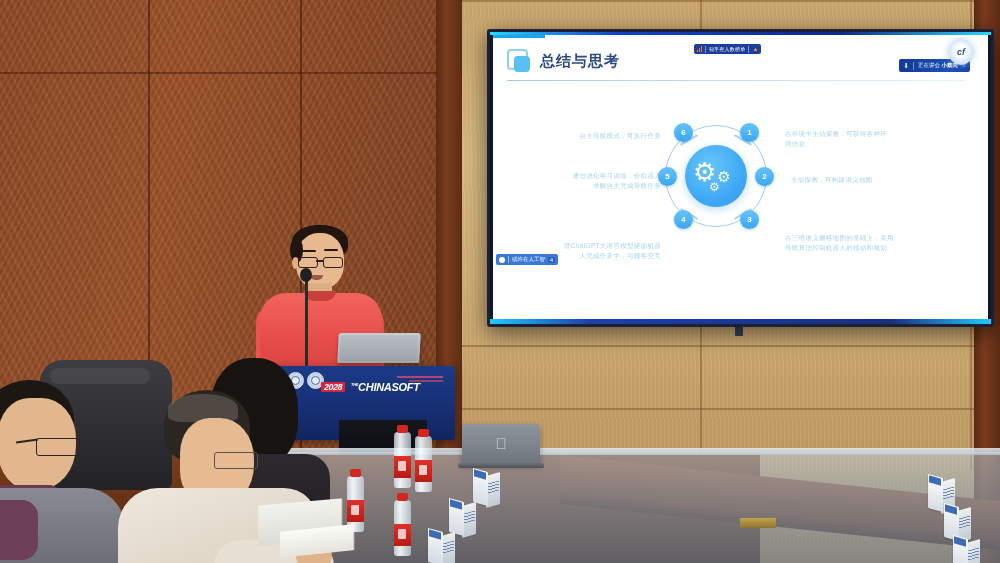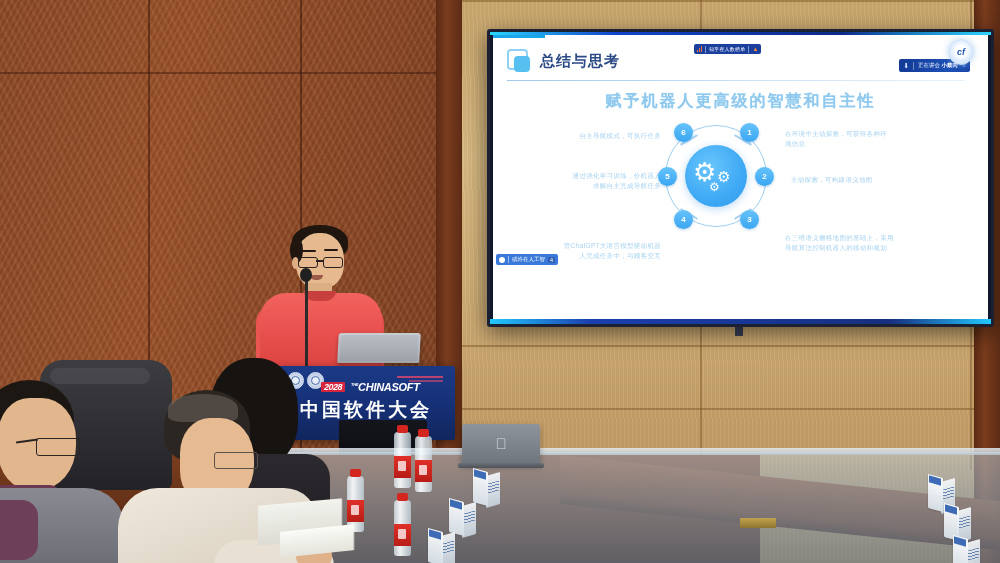--- a/index.html
+++ b/index.html
@@ -279,21 +279,20 @@
             <span>正在讲会</span>
             <b>小蔡向</b>
           </span>
           <span class="cc">«</span>
         </div>
 
         <div class="corner-logo">
           <span>cf</span>
         </div>
 
-        <div class="slide-h1">赋予机器人更高级的智慧和自主性</div>
 
         <div class="txt l" style="left:18px;top:96px;width:150px;">自主导航模式，可执行任务</div>
         <div class="txt l" style="left:10px;top:136px;width:158px;white-space:pre-line;">通过强化学习训练，价机器人
 求解自主完成导航任务</div>
         <div class="txt l" style="left:8px;top:206px;width:160px;white-space:pre-line;">管ChatGPT大语言模型驱动机器
 人完成任务中，与顾客交互</div>
         <div class="txt r" style="left:292px;top:94px;width:160px;white-space:pre-line;">在环境中主动探索，可获得各种环
 境信息</div>
         <div class="txt r" style="left:298px;top:140px;width:158px;">主动探索，可构建语义地图</div>
         <div class="txt r" style="left:292px;top:198px;width:168px;white-space:pre-line;">在三维语义栅格地图的基础上，采用
@@ -365,21 +364,20 @@
       </span>
     <span class="em" style="left:30px;">
         <span class="g"></span>
       </span>
     <span class="strk"></span>
     <span class="strk2"></span>
     <span class="yr">2028</span>
     <span class="cs">
       <sup>THE</sup><span>CHINASOFT</span>
     </span>
-    <span class="cn">中国软件大会</span>
   </div>
 
   <div class="laptop-back blur"></div>
 
   <div class="table-wood blur"></div>
   <div class="table-right blur"></div>
   <div class="table-rim blur"></div>
   <div class="table-glass blur"></div>
   <div class="table-edge blur"></div>
   <div class="nameplate blur"></div>

